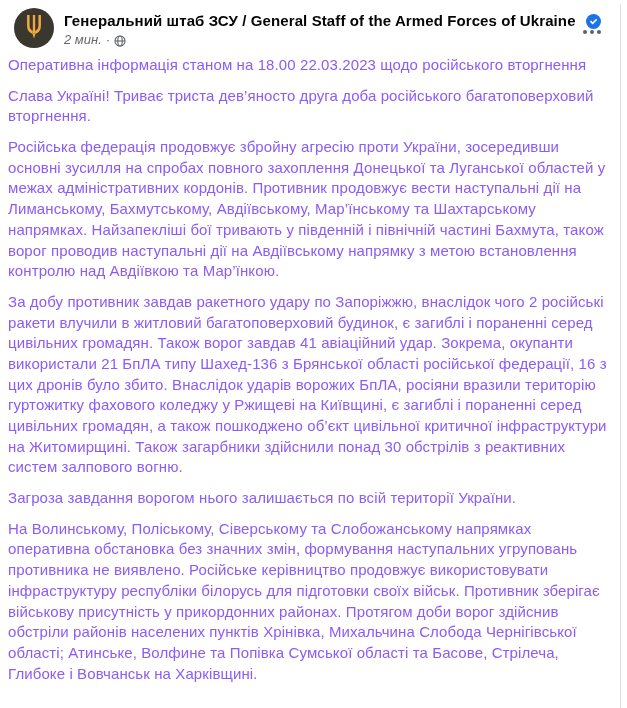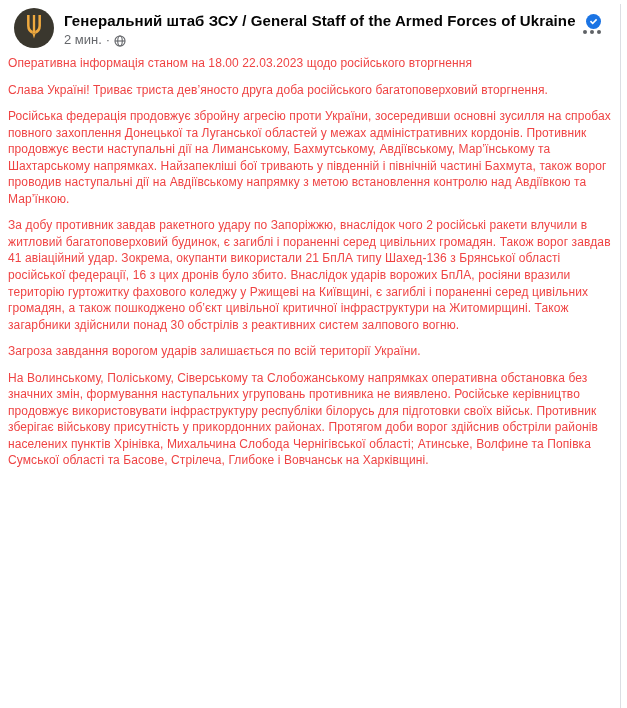--- a/index.html
+++ b/index.html
@@ -59,21 +59,21 @@
   .verified-badge { width: 15px; height: 15px; flex: 0 0 15px; margin-top: 1px; }
   .verified-badge svg { width: 15px; height: 15px; display: block; }
   .meta-row {
     margin-top: 2px;
     display: flex; align-items: center;
     gap: 4px;
     font-size: 13px;
     color: #65676b;
     line-height: 16px;
   }
-  .meta-row .timestamp { cursor: pointer; }
+  .meta-row .timestamp { cursor: pointer; font-style: italic; }
   .meta-row .sep { color: #65676b; }
   .globe-icon { display: inline-flex; margin-top: 1px; }
   .globe-icon svg { width: 12px; height: 12px; display: block; }
   .more-btn {
     position: absolute;
     right: 22px; top: 24px;
     display: flex; gap: 3px;
     padding: 6px 4px;
     cursor: pointer;
     align-items: center;
@@ -82,23 +82,23 @@
     width: 4px; height: 4px;
     border-radius: 50%;
     background: #5f6266;
     display: block;
   }
   
   .post-body {
     padding: 7px 13px 0 8px;
   }
   .post-body p {
-    font-size: 12px;
+    font-size: 15px;
     line-height: 1.38;
-    color: #ef4444;
+    color: #8b5cf6;
     margin-bottom: 10px;
     letter-spacing: 0.1px;
   }
 </style>
 </head>
 <body>
 
 <div class="post-card">
 
   <div class="post-header">
@@ -150,20 +150,20 @@
 
       <p>Оперативна інформація станом на 18.00 22.03.2023 щодо російського вторгнення</p>
 
       <p>Слава Україні! Триває триста дев’яносто друга доба російського багатоповерховий вторгнення.</p>
 
       <p>Російська федерація продовжує збройну агресію проти України, зосередивши основні зусилля на спробах повного захоплення Донецької та Луганської областей у межах адміністративних кордонів. Противник продовжує вести наступальні дії на Лиманському, Бахмутському, Авдіївському, Мар’їнському та Шахтарському напрямках. Найзапекліші бої тривають у південній і північній частині Бахмута, також ворог проводив наступальні дії на Авдіївському напрямку з метою встановлення контролю над Авдіївкою та Мар’їнкою.</p>
 
 
       <p>За добу противник завдав ракетного удару по Запоріжжю, внаслідок чого 2 російські ракети влучили в житловий багатоповерховий будинок, є загиблі і пораненні серед цивільних громадян. Також ворог завдав  41 авіаційний удар. Зокрема, окупанти використали 21 БпЛА типу Шахед-136 з Брянської області російської федерації, 16 з цих дронів було збито. Внаслідок ударів ворожих БпЛА, росіяни вразили територію гуртожитку фахового коледжу у Ржищеві на Київщині, є загиблі і пораненні серед цивільних громадян, а також пошкоджено об’єкт цивільної критичної інфраструктури на Житомирщині. Також загарбники здійснили понад 30 обстрілів з реактивних систем залпового вогню.</p>
 
-      <p>Загроза завдання ворогом ударів залишається по всій території України.</p>
+      <p>Загроза завдання ворогом нього залишається по всій території України.</p>
 
       <p>На Волинському, Поліському, Сіверському та Слобожанському напрямках оперативна обстановка без значних змін, формування наступальних угруповань противника не виявлено. Російське керівництво продовжує використовувати інфраструктуру республіки білорусь для підготовки своїх військ. Противник зберігає військову присутність у прикордонних районах. Протягом доби ворог здійснив обстріли районів населених пунктів Хрінівка, Михальчина Слобода Чернігівської області; Атинське, Волфине та Попівка Сумської області та Басове, Стрілеча, Глибоке і Вовчанськ на Харківщині.</p>
 
     </div>
 
   <div class="scroll-edge"></div>
 </div>
 
 </body></html>

